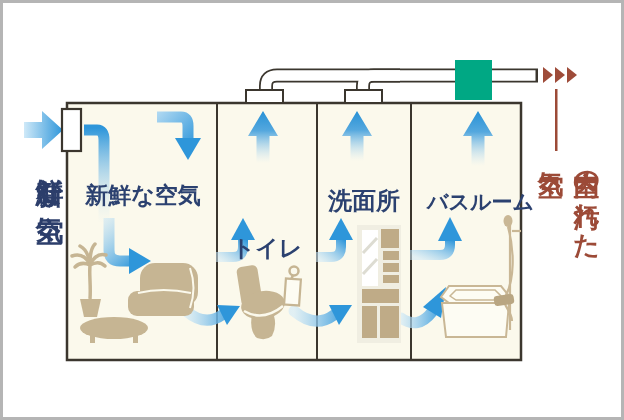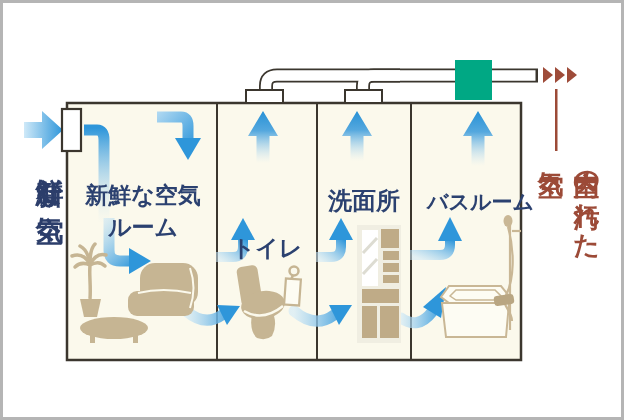--- a/index.html
+++ b/index.html
@@ -195,21 +195,20 @@
       <ellipse cx="508" cy="221" rx="4.5" ry="6" fill="#c9b795" stroke="none"></ellipse>
       <path d="M508,227 C515,252 514,280 506,295 C500,305 512,310 512,321"></path>
       <rect x="494" y="295" width="20" height="10" rx="3" fill="#b9a682" stroke="none" transform="rotate(-8 504 300)"></rect>
     </g>
   </svg>
 
   <div class="fresh-air v-text">新鮮な空気</div>
 
   <div class="label label-living">
     <div>新鮮な空気</div>
-    <div>ルーム</div>
   </div>
   <div class="label label-toilet">トイレ</div>
   <div class="label label-washroom">洗面所</div>
   <div class="label label-bathroom">バスルーム</div>
 
   <div class="exhaust-wrap">
     <span class="v-text">空気</span>
     <span class="v-text">室内の汚れた</span>
   </div>
 

